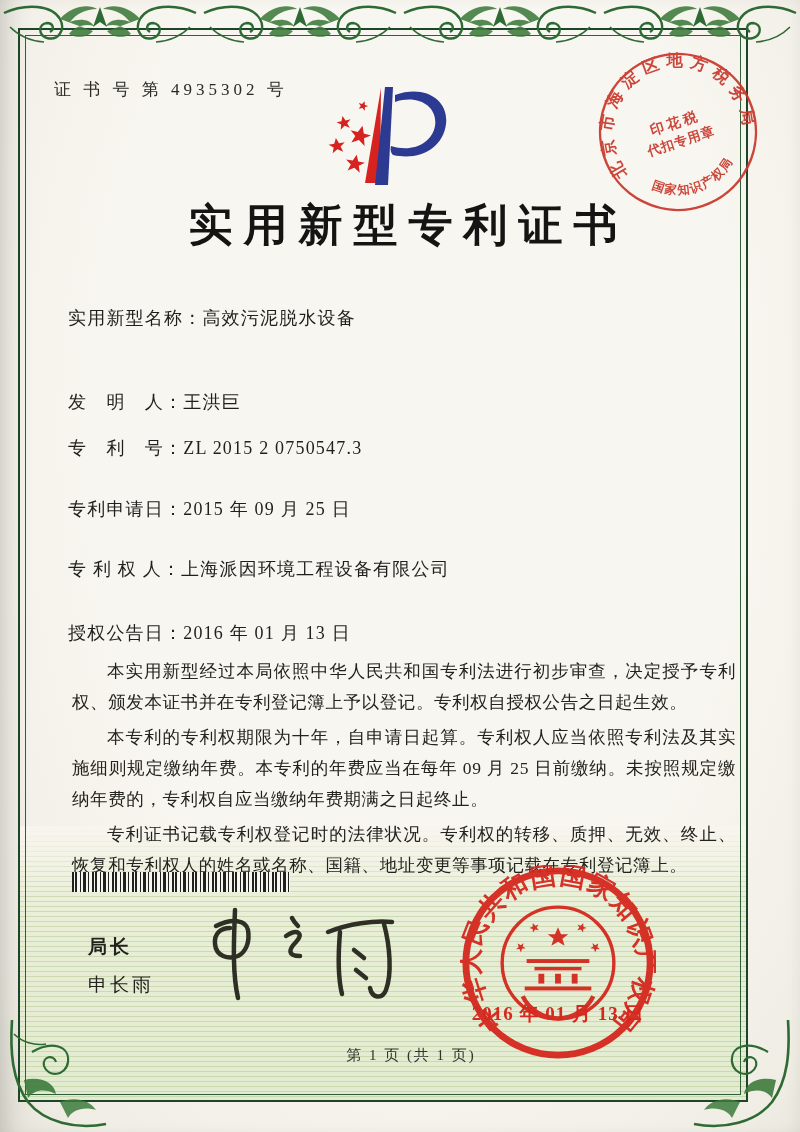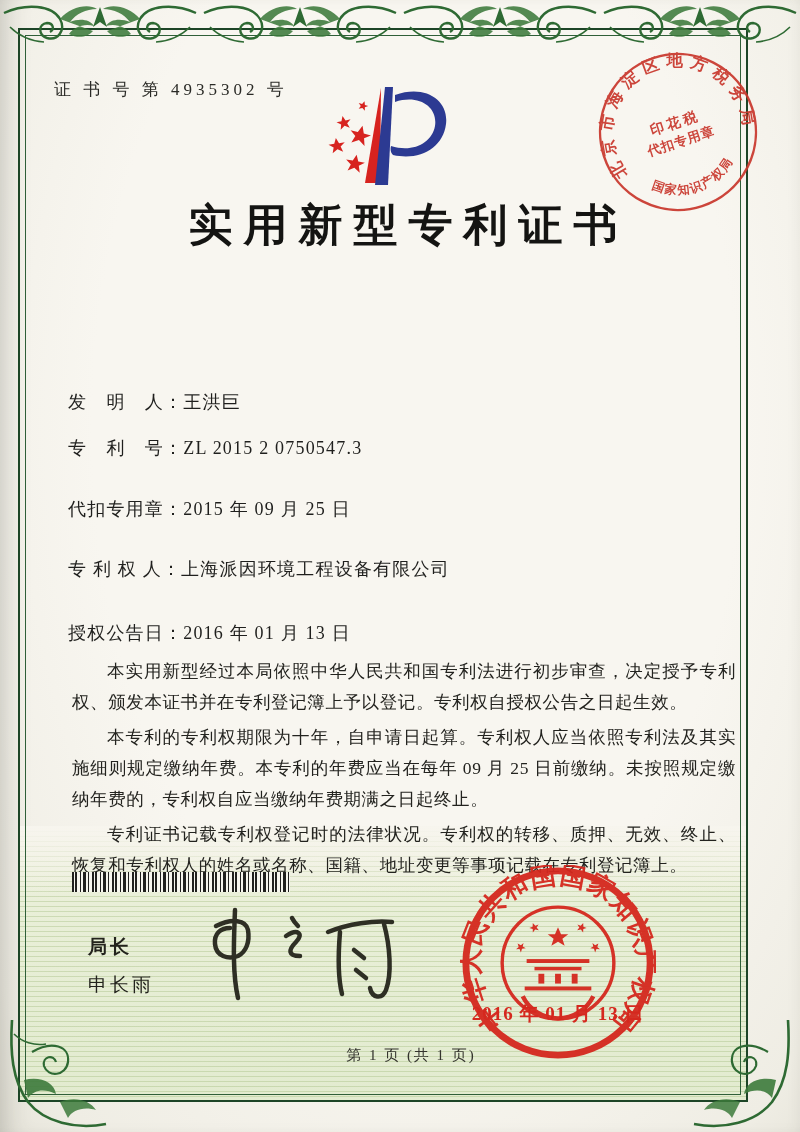--- a/index.html
+++ b/index.html
@@ -125,28 +125,31 @@
       <use href="#star" transform="translate(12,60) scale(0.82) rotate(-8)"></use>
       <use href="#star" transform="translate(30,78) scale(0.95) rotate(10)"></use>
     </g>
     <polygon points="56,2 55,97 40,97" fill="#d7231f"></polygon>
     <polygon points="60,1 68,1 63,99 50,99" fill="#2c3a92"></polygon>
     <path d="M70,9 C100,-2 124,14 121,38 C118,62 95,75 68,69 C66,67 65,64 66,60 C88,67 107,57 110,40 C113,21 94,8 70,16 Z" fill="#2c3a92"></path>
   </svg>
 
   <div class="txt title">实用新型专利证书</div>
 
+  <div class="txt row" style="top:306px">
+    <span class="lab">实用新型名称：</span><span class="val">高效污泥脱水设备</span>
+  </div>
   <div class="txt row" style="top:390px">
     <span class="lab">发　明　人：</span><span class="val">王洪巨</span>
   </div>
   <div class="txt row" style="top:436px">
     <span class="lab">专　利　号：</span><span class="val">ZL 2015 2 0750547.3</span>
   </div>
   <div class="txt row" style="top:497px">
-    <span class="lab">代扣专用章：</span><span class="val">2015 年 09 月 25 日</span>
+    <span class="lab">专利申请日：</span><span class="val">2015 年 09 月 25 日</span>
   </div>
   <div class="txt row" style="top:557px">
     <span class="lab">专 利 权 人：</span><span class="val">上海派因环境工程设备有限公司</span>
   </div>
   <div class="txt row" style="top:621px">
     <span class="lab">授权公告日：</span><span class="val">2016 年 01 月 13 日</span>
   </div>
 
   <div class="txt paras">
     <p>本实用新型经过本局依照中华人民共和国专利法进行初步审查，决定授予专利权、颁发本证书并在专利登记簿上予以登记。专利权自授权公告之日起生效。</p>

